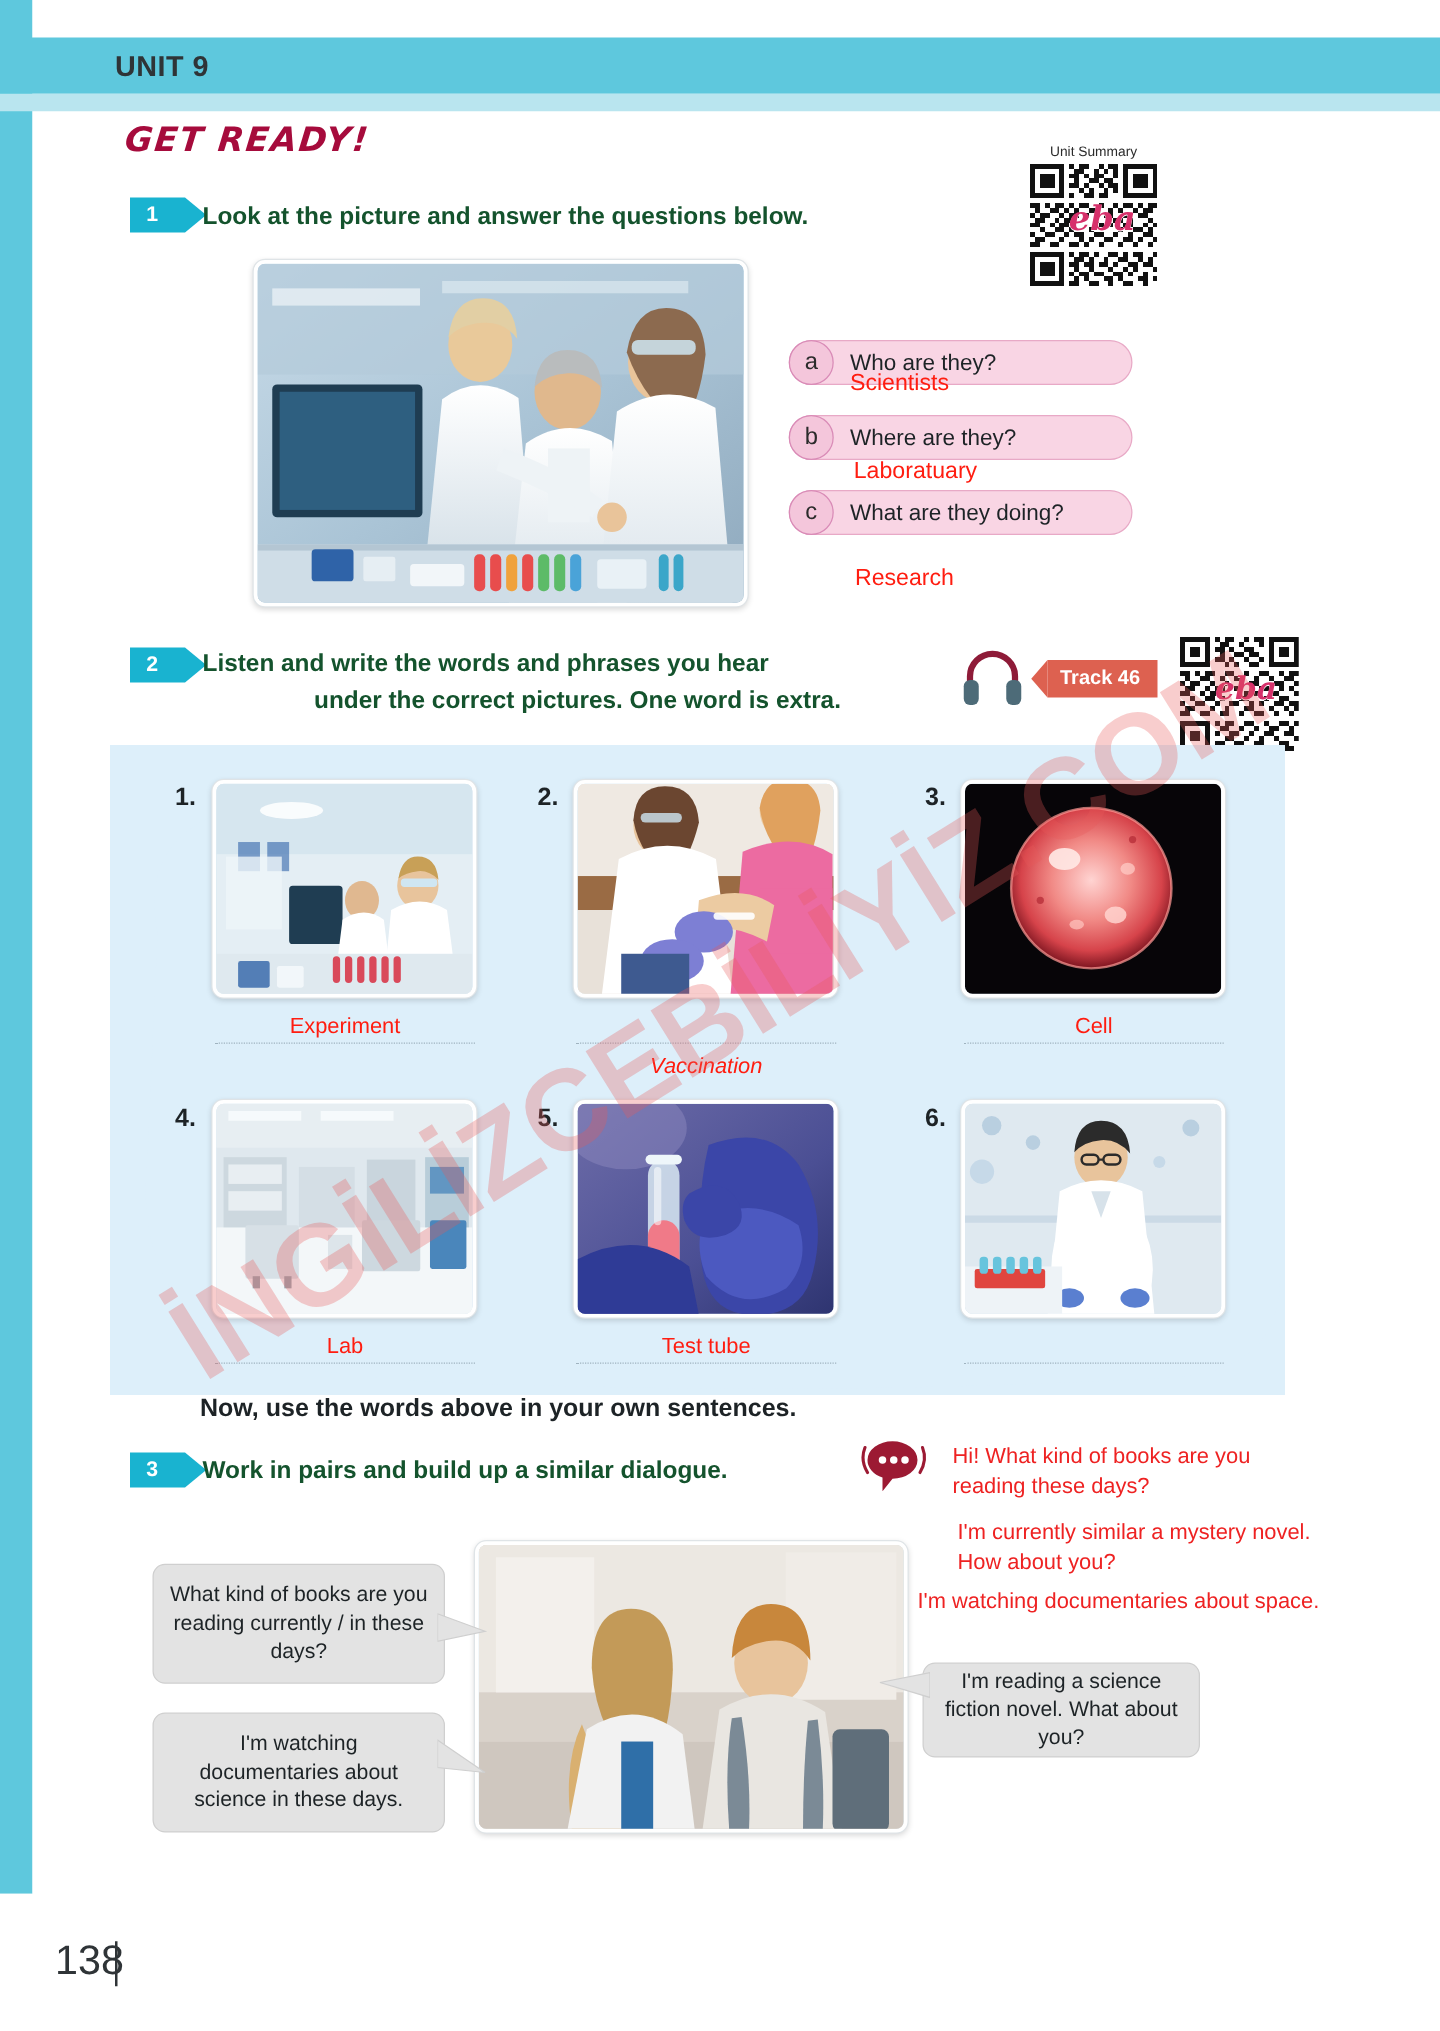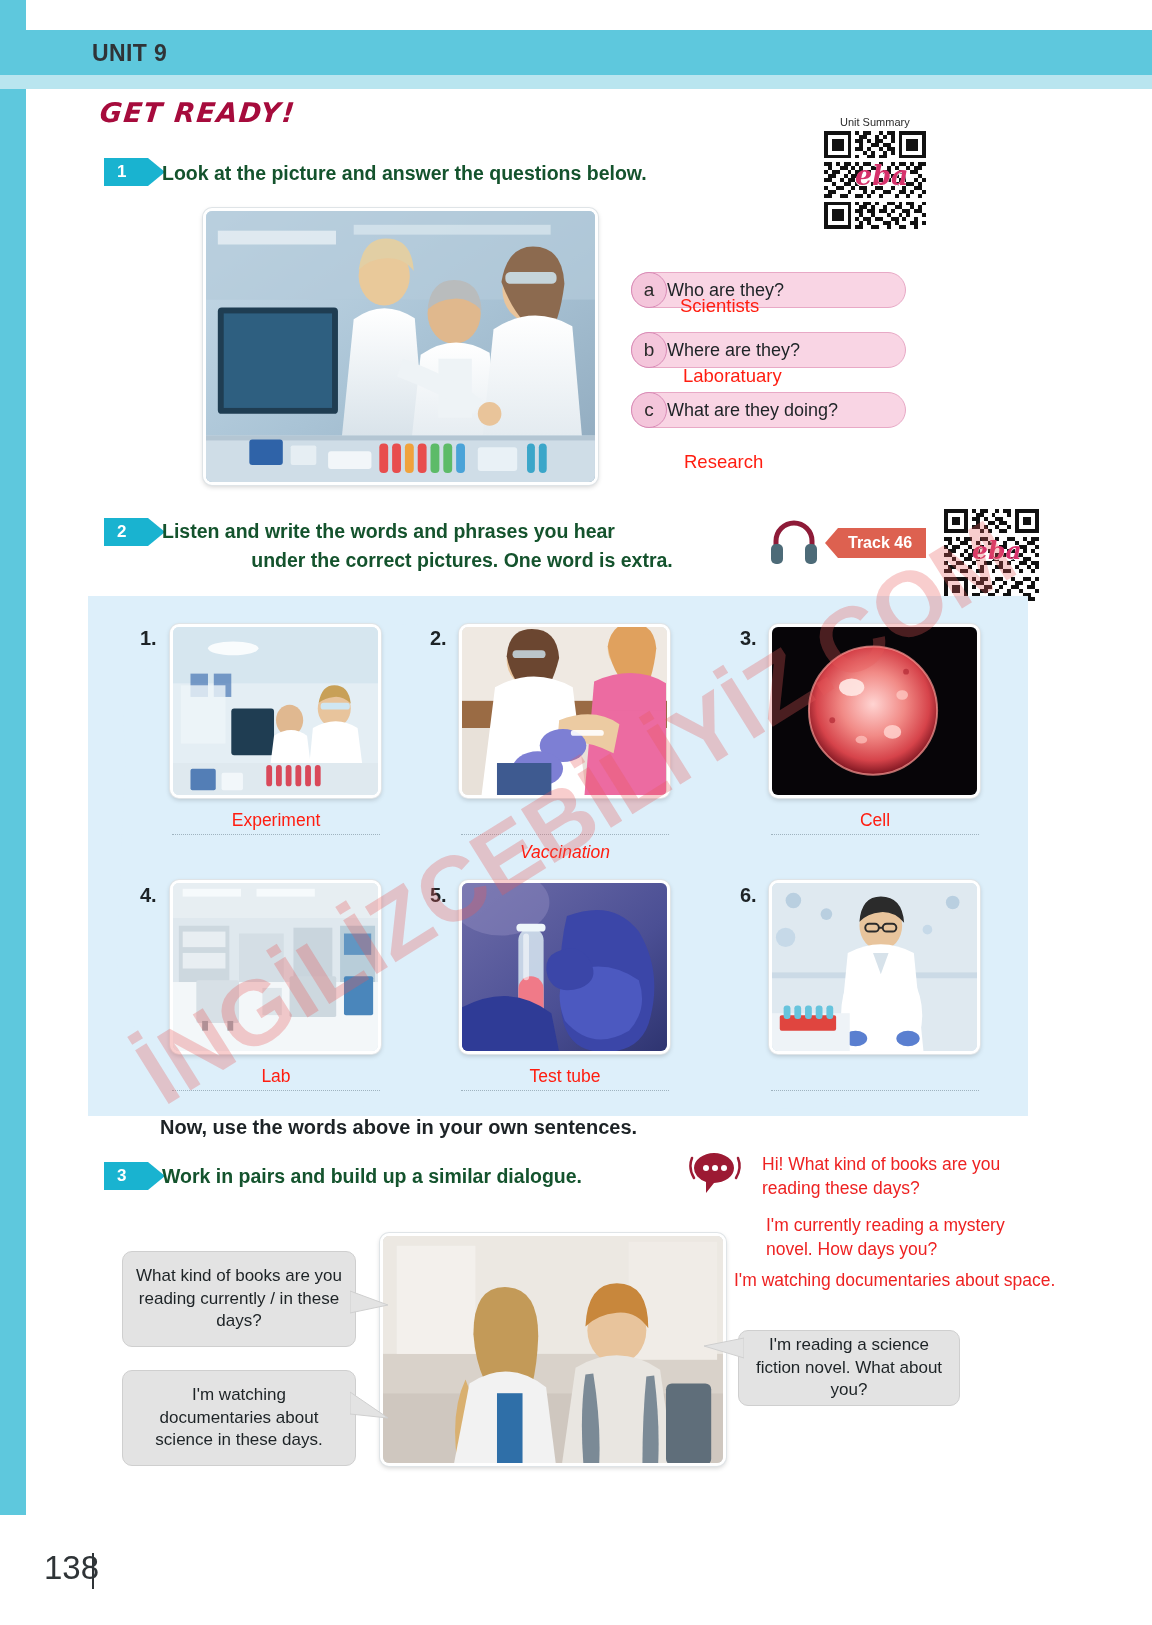--- a/index.html
+++ b/index.html
@@ -89,20 +89,21 @@
   .q-letter {
     width: 36px; height: 36px; margin-left: -1px;
     background: #f4c6db;
     border: 1px solid #d98bb7;
     border-radius: 50%;
     display: flex; align-items: center; justify-content: center;
     font-size: 19px; color: #2b2b2b;
     flex: 0 0 36px;
   }
   .q-text {
+    margin-left: 13px;
     font-size: 18px; color: #1d2326;
   }
   .answer {
     position: absolute;
     font-size: 18.5px; color: #ff1d10;
   }
   .qr-label {
     position: absolute;
     font-size: 11px; color: #2b2b2b;
   }
@@ -804,21 +805,21 @@
       <path d="M6 20 a20 15 0 1 1 40 0 a20 15 0 0 1 -20 15 l-8 10 l0 -11 a20 15 0 0 1 -12 -14z" fill="#9c1a33"></path>
       <circle cx="18" cy="20" r="3" fill="#ffffff"></circle>
       <circle cx="27" cy="20" r="3" fill="#ffffff"></circle>
       <circle cx="36" cy="20" r="3" fill="#ffffff"></circle>
       <path d="M4 10 q-4 10 2 20" fill="none" stroke="#9c1a33" stroke-width="2.5" stroke-linecap="round"></path>
       <path d="M50 10 q4 10 -2 20" fill="none" stroke="#9c1a33" stroke-width="2.5" stroke-linecap="round"></path>
     </svg>
   </div>
 
   <div class="red-note" style="left:762px; top:1153px; width:290px;">Hi! What kind of books are you reading these days?</div>
-  <div class="red-note" style="left:766px; top:1214px; width:290px;">I'm currently reading a mystery novel. How days you?</div>
+  <div class="red-note" style="left:766px; top:1214px; width:290px;">I'm currently similar a mystery novel. How about you?</div>
   <div class="red-note" style="left:734px; top:1269px; width:330px;">I'm watching documentaries about space.</div>
 
   <div class="photo" style="left:380px; top:1233px; width:346px; height:233px;">
     <svg class="ph-img" viewBox="0 0 346 233" preserveAspectRatio="none" aria-hidden="true">
       <rect width="346" height="233" fill="#e7e2db"></rect>
       <rect x="0" y="0" width="346" height="120" fill="#ece8e2"></rect>
       <rect x="0" y="120" width="346" height="40" fill="#d9d2ca"></rect>
       <rect x="0" y="160" width="346" height="73" fill="#cfc7bf"></rect>
       <rect x="14" y="10" width="80" height="110" fill="#f3f0ec"></rect>
       <rect x="250" y="6" width="90" height="120" fill="#f0ece7"></rect>

